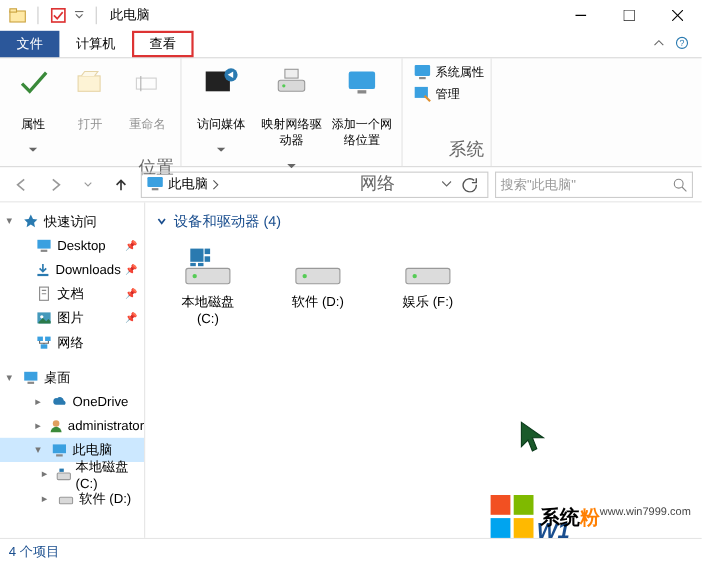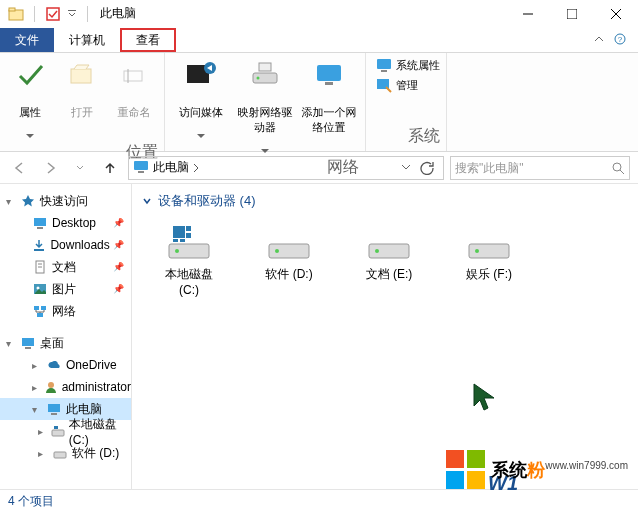--- a/index.html
+++ b/index.html
@@ -439,27 +439,20 @@
               <rect x="4" y="22" width="40" height="14" rx="2" fill="#dcdcdc" stroke="#999"></rect>
               <circle cx="12" cy="29" r="2" fill="#5c5"></circle>
             </svg></span>
         <span>软件 (D:)</span>
       </div>
       <div class="ditem">
         <span class="dicon"><svg width="48" height="40">
               <rect x="4" y="22" width="40" height="14" rx="2" fill="#dcdcdc" stroke="#999"></rect>
               <circle cx="12" cy="29" r="2" fill="#5c5"></circle>
             </svg></span>
-        <span>文档 (E:)</span>
-      </div>
-      <div class="ditem">
-        <span class="dicon"><svg width="48" height="40">
-              <rect x="4" y="22" width="40" height="14" rx="2" fill="#dcdcdc" stroke="#999"></rect>
-              <circle cx="12" cy="29" r="2" fill="#5c5"></circle>
-            </svg></span>
         <span>娱乐 (F:)</span>
       </div>
     </div>
   </div>
 </div>
 
 <div class="status">
   <span>4 个项目</span>
 </div>
 

